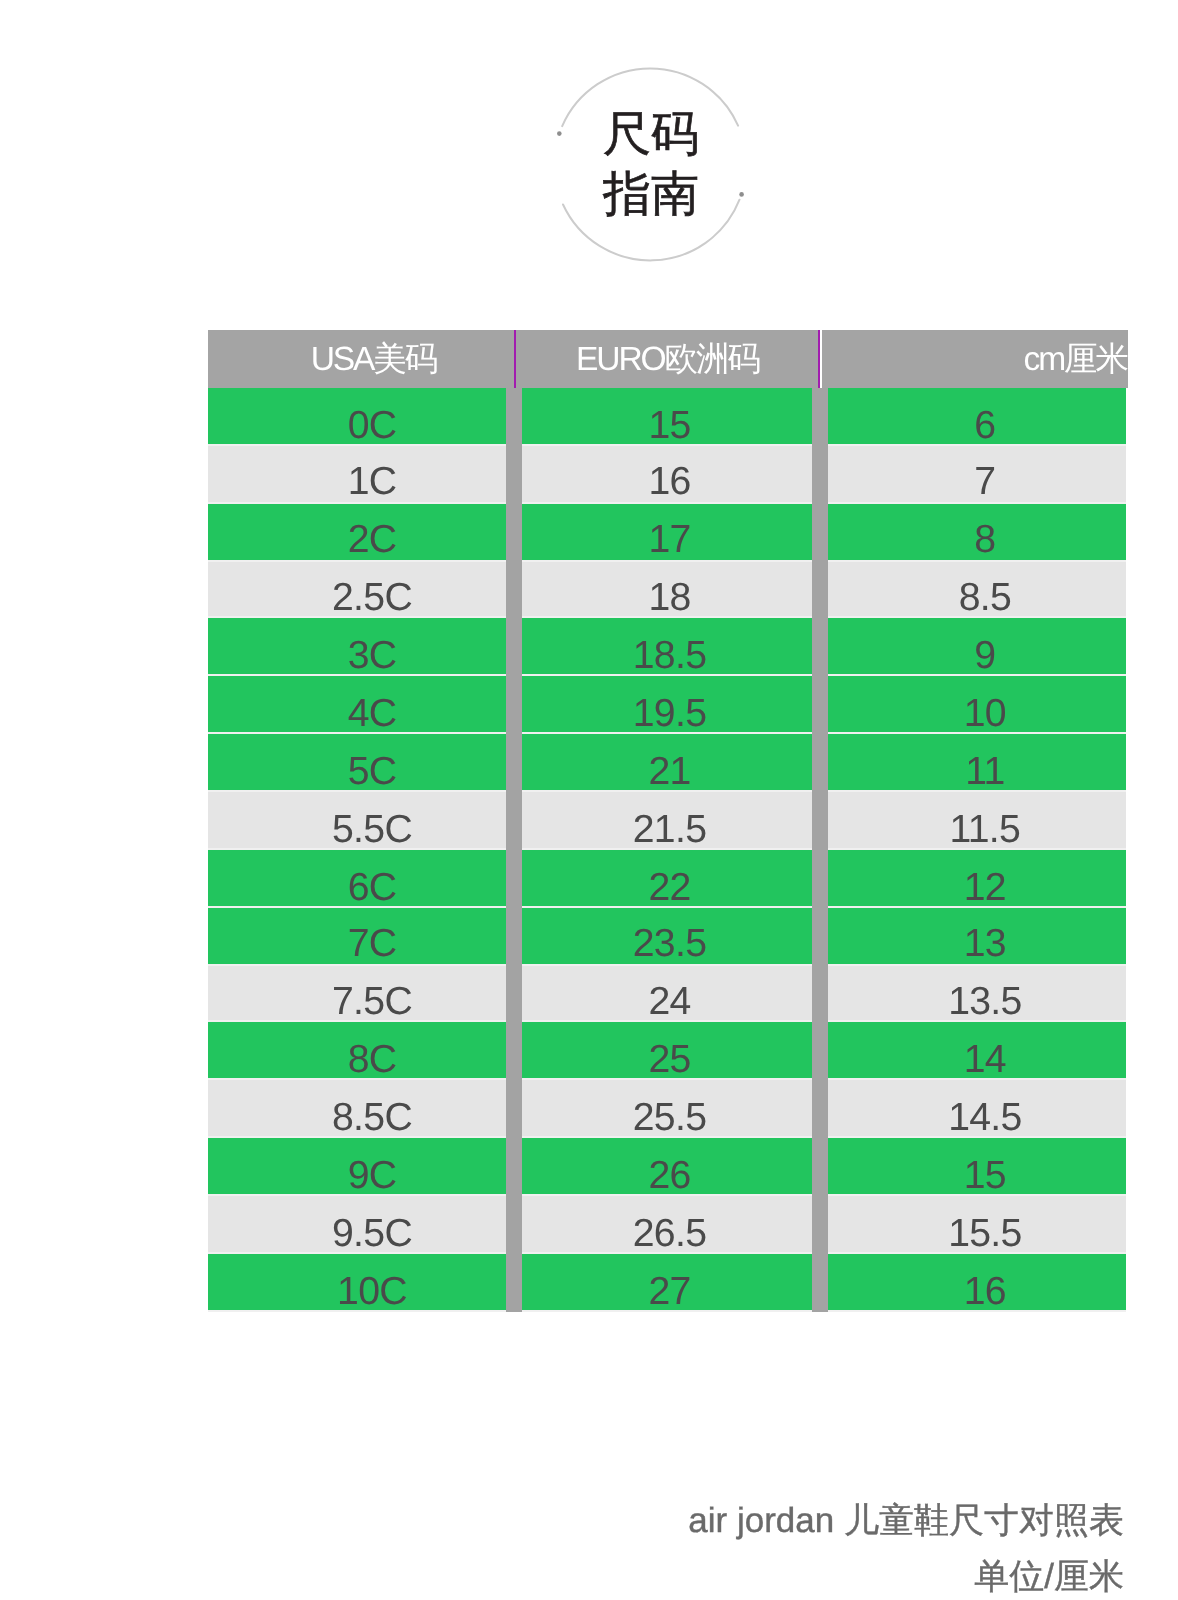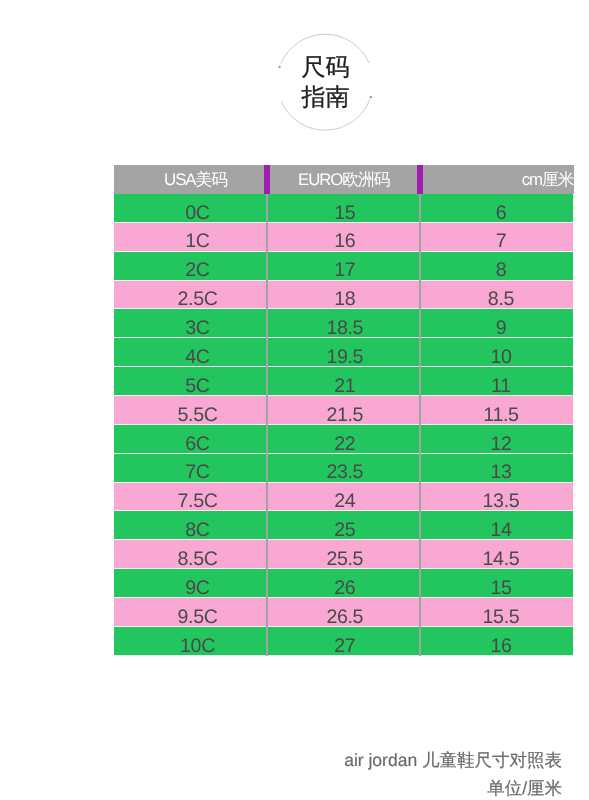--- a/index.html
+++ b/index.html
@@ -8,37 +8,37 @@
   .page{position:relative;width:589px;height:800px;transform:translateZ(0);margin-left:38px;}
 
   
   .badge{position:absolute;left:237px;top:32px;width:101px;height:101px;}
   .badge svg{position:absolute;left:0;top:0;overflow:visible;}
   .badge .txt{position:absolute;left:0;top:0;width:101px;height:101px;display:flex;
     flex-direction:column;align-items:center;justify-content:center;}
   .badge .line{font-size:24px;line-height:30px;color:#231f20;-webkit-text-stroke:0.35px #231f20;}
 
   
-  .table{position:absolute;left:76px;top:165px;width:459px;border-collapse:collapse;table-layout:fixed;}
+  .table{position:absolute;left:66px;top:165px;width:459px;border-collapse:collapse;table-layout:fixed;}
   .table td,.table th{height:27.87px;text-align:center;vertical-align:middle;padding:0;}
   .table th{background:#a4a4a4;will-change:transform;color:#ffffff;font-weight:normal;font-size:16.8px;letter-spacing:-1.05px;height:29px;
-    border-left:6px solid #a21caf;}
+    border-left:1px solid #a21caf;}
   .table th:first-child{border-left:none;}
-  .table td{font-size:19.6px;letter-spacing:-0.35px;color:#4a4a4a;border-left:2px solid #a3a3a3;border-bottom:1px solid #f0f0f0;
+  .table td{font-size:19.6px;letter-spacing:-0.35px;color:#4a4a4a;border-left:8px solid #a3a3a3;border-bottom:1px solid #f0f0f0;
     line-height:1;}
   .table td span{display:inline-block;position:relative;top:5.5px;}
   .table td:first-child{border-left:none;}
   .table td:nth-child(1){text-indent:7.5px;}
   .table th:nth-child(1){text-indent:13px;}
   .table td:nth-child(2){text-indent:1.5px;}
   .table th:nth-child(2){text-indent:1px;}
   .table td:nth-child(3){text-indent:4.2px;}
   .table th:nth-child(3){text-indent:10px;text-align:right;}
   .table tr.odd td{background:#22c55e;}
-  .table tr.even td{background:#f9a8d4;}
+  .table tr.even td{background:#e5e5e5;}
 
   .foot{position:absolute;right:65px;color:#6a6a6a;text-align:right;-webkit-text-stroke:0.2px #6a6a6a;}
   .foot1{top:749px;font-size:17.5px;}
   .foot2{top:777px;font-size:17.5px;}
 </style>
 </head>
 <body>
 
 <div class="page">
 

